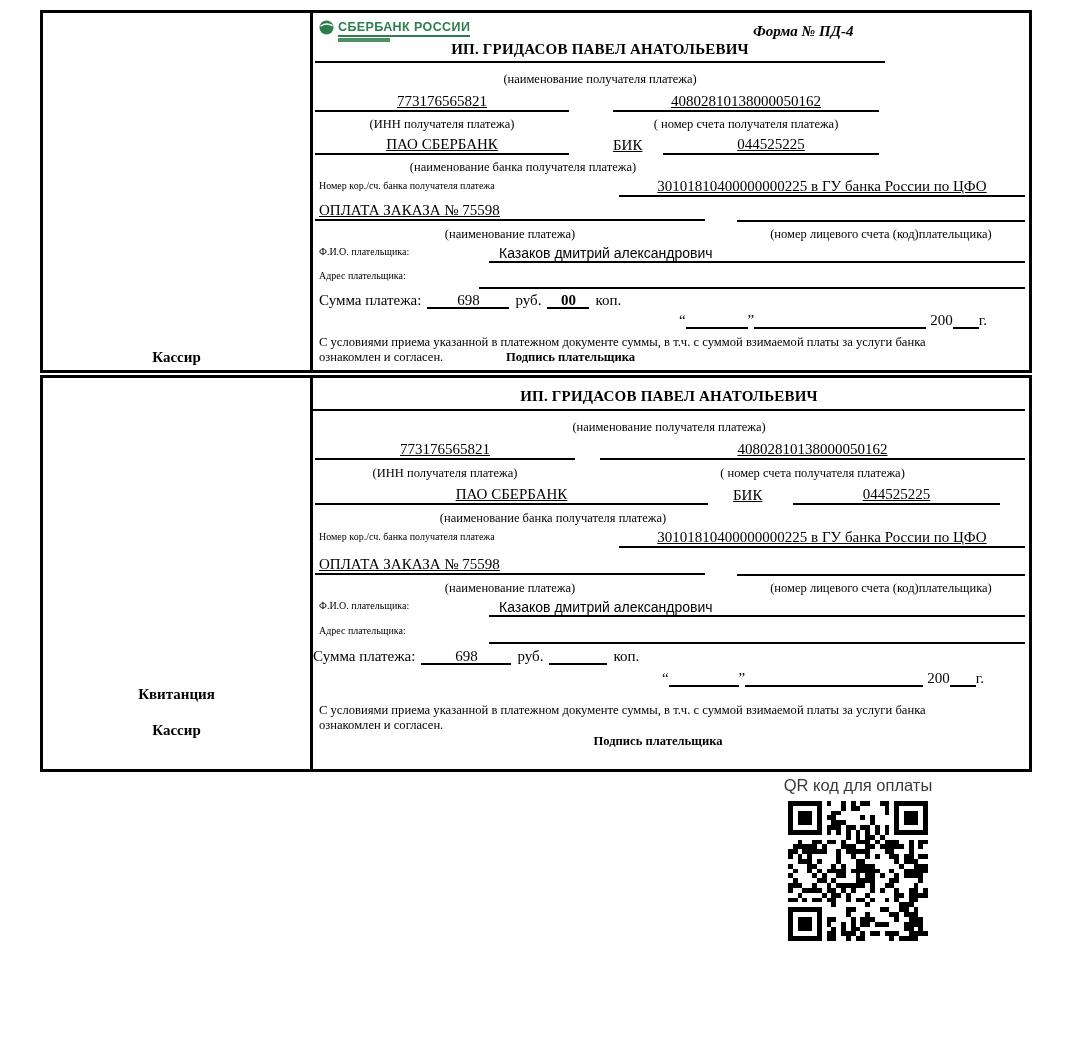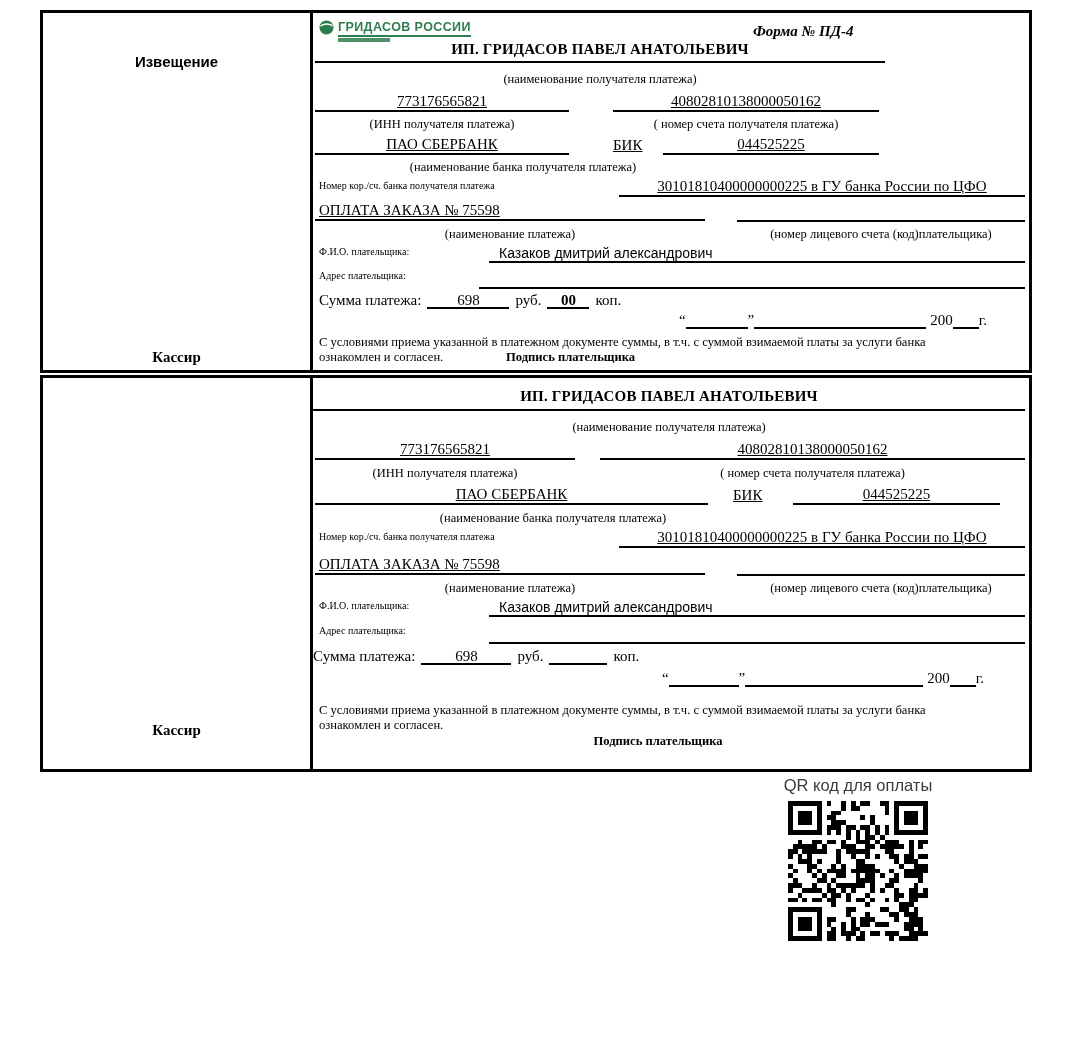--- a/index.html
+++ b/index.html
@@ -40,34 +40,33 @@
   .qr-box { margin:0 auto; width:140px; height:140px; }
   svg { display:block; }
 </style>
 </head>
 <body>
 
 <div class="page">
 
   <div class="slip slip1">
     <div class="side">
-      <div class="abs side-label-sans" style="top:40px;">Извещение</div>
       <div class="abs side-label-serif" style="top:336px;">Кассир</div>
     </div>
     <div class="main">
 
       <div class="abs logo" style="left:6px; top:7px;">
         <span>
           <svg width="15" height="15" viewBox="0 0 16 16">
               <circle cx="8" cy="8" r="7.5" fill="#2e7d4e"></circle>
               <path d="M1.5 5.5 Q8 1.5 14.5 5.0 L14.5 6.8 Q8 3.4 1.5 7.2 Z" fill="#ffffff"></path>
             </svg>
         </span>
         <span class="logo-text-wrap">
-          <span class="logo-text">ГРИДАСОВ РОССИИ</span>
+          <span class="logo-text">СБЕРБАНК РОССИИ</span>
           <span class="logo-bar"></span>
         </span>
       </div>
       <div class="abs form-label" style="left:440px; top:10px;">Форма № ПД-4</div>
 
       <div class="abs u ctr title" style="left:2px; top:28px; width:570px; padding-bottom:3px;">ИП. ГРИДАСОВ ПАВЕЛ АНАТОЛЬЕВИЧ</div>
       <div class="abs ctr cap" style="left:2px; top:59px; width:570px;">(наименование получателя платежа)</div>
 
       <div class="abs u ctr val" style="left:2px; top:80px; width:254px;">773176565821</div>
       <div class="abs u ctr val" style="left:300px; top:80px; width:266px;">40802810138000050162</div>
@@ -111,20 +110,21 @@
         <span>г.</span>
       </div>
 
       <div class="abs agree" style="left:6px; top:322px; width:660px;">С условиями приема указанной в платежном документе суммы, в т.ч. с суммой взимаемой платы за услуги банка ознакомлен и согласен.</div>
       <div class="abs agree b" style="left:193px; top:337px;">Подпись плательщика</div>
     </div>
   </div>
 
   <div class="slip slip2">
     <div class="side">
+      <div class="abs side-label-serif" style="top:308px;">Квитанция</div>
       <div class="abs side-label-serif" style="top:344px;">Кассир</div>
     </div>
     <div class="main">
 
       <div class="abs u ctr title" style="left:0px; top:10px; width:712px; padding-bottom:4px;">ИП. ГРИДАСОВ ПАВЕЛ АНАТОЛЬЕВИЧ</div>
       <div class="abs ctr cap" style="left:0px; top:42px; width:712px;">(наименование получателя платежа)</div>
 
       <div class="abs u ctr val" style="left:2px; top:63px; width:260px;">773176565821</div>
       <div class="abs u ctr val" style="left:287px; top:63px; width:425px;">40802810138000050162</div>
       <div class="abs ctr cap" style="left:2px; top:88px; width:260px;">(ИНН получателя платежа)</div>

